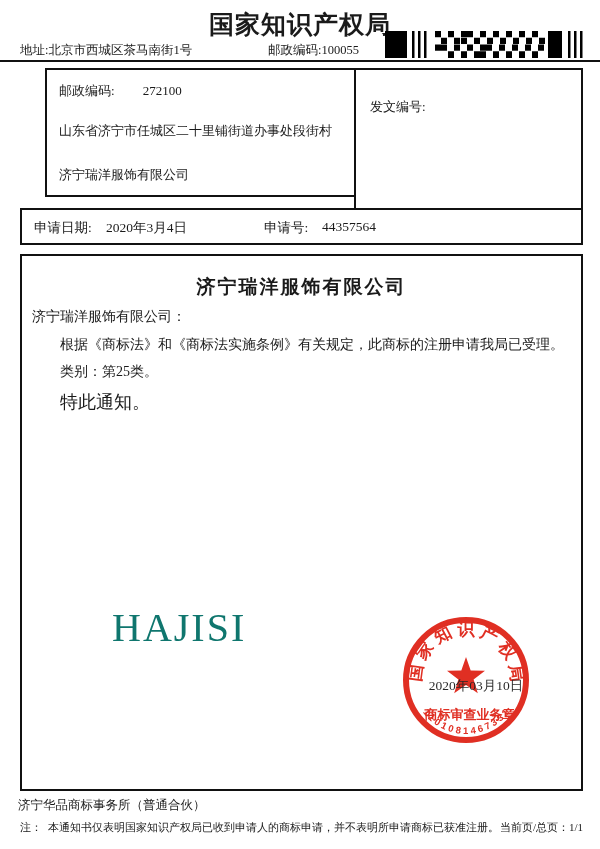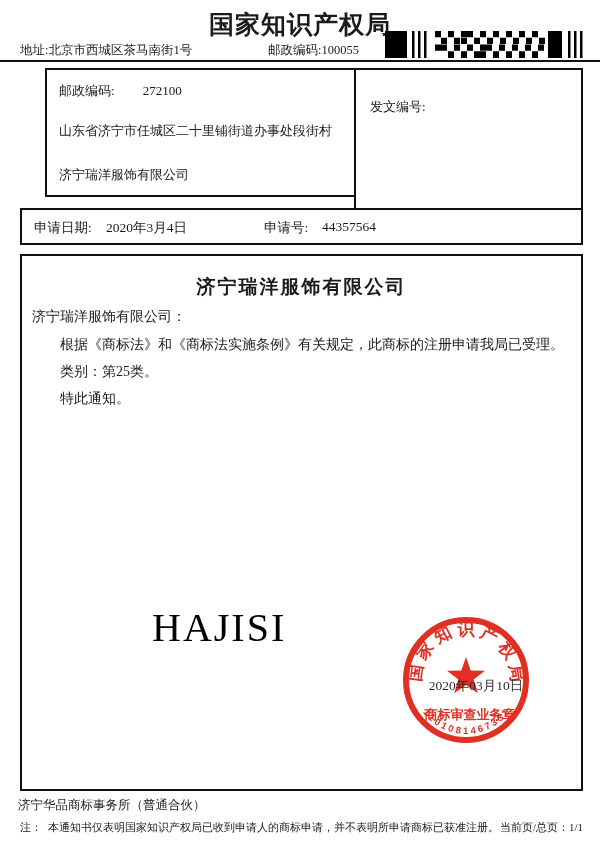--- a/index.html
+++ b/index.html
@@ -46,24 +46,24 @@
   .app-box .num-value { position: absolute; left: 300px; top: 9px; font-size: 13.5px; }
 
   .main-box { left: 20px; top: 254px; width: 563px; height: 537px; }
   .notice-title {
     position: absolute; top: 18px; left: 0; width: 100%;
     text-align: center; font-size: 19px; font-weight: 600; letter-spacing: 2px;
   }
   .salutation { position: absolute; top: 52px; left: 10px; font-size: 14px; }
   .body-line  { position: absolute; top: 80px; left: 38px; width: 515px; font-size: 14px; }
   .cat-line   { position: absolute; top: 107px; left: 38px; font-size: 14px; }
-  .close-line { position: absolute; top: 134px; left: 38px; font-size: 14px; }
+  .close-line { position: absolute; top: 134px; left: 38px; font-size: 18px; }
   .trademark  {
     position: absolute; top: 348px; left: 90px;
-    font-size: 40px; letter-spacing: 2px; color: #000000; margin-left: 40px;
+    font-size: 40px; letter-spacing: 2px; color: #0f766e;
   }
   .seal { position: absolute; left: 378px; top: 358px; width: 133px; height: 133px; opacity: 0.95; }
 
   .agent-line { position: absolute; left: 18px; top: 797px; font-size: 12.5px; }
   .footnote { position: absolute; top: 820px; left: 20px; width: 563px; font-size: 11px; }
   .footnote .note-label { margin-right: 6px; }
   .footnote .page-info { position: absolute; right: 0; top: 0; }
 </style>
 </head>
 <body>

